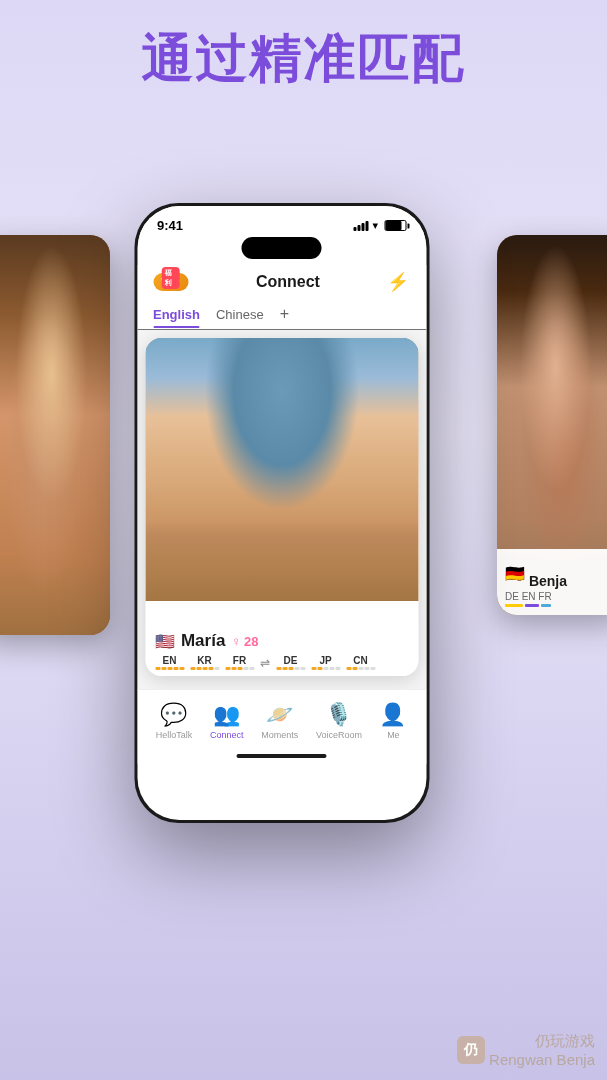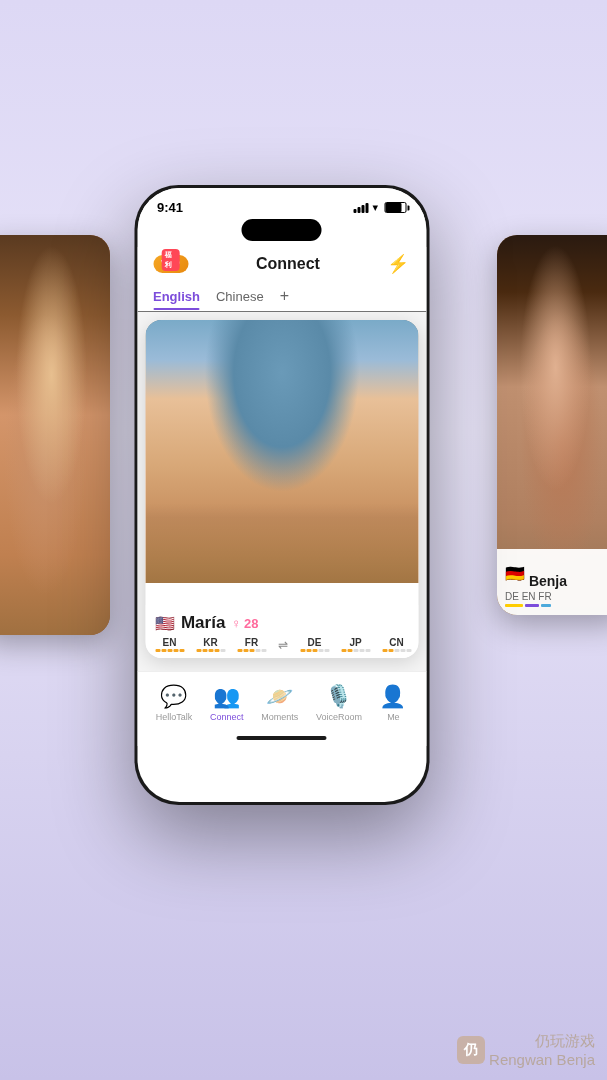--- a/index.html
+++ b/index.html
@@ -38,21 +38,21 @@
     .header-subtitle {
       font-size: 26px;
       color: #9b7ec8;
       margin-top: 8px;
       font-weight: 500;
     }
 
     
     .phone-wrapper {
       position: absolute;
-      top: 185px;
+      top: 203px;
       left: 50%;
       transform: translateX(-50%);
       width: 339px;
       z-index: 20;
     }
 
     .phone-frame {
       width: 295px;
       height: 620px;
       background: #1a1a1a;
@@ -326,21 +326,21 @@
       align-items: center;
       gap: 3px;
       font-size: 13px;
       color: #ff6b9d;
       font-weight: 600;
     }
 
     .lang-row {
       display: flex;
       align-items: center;
-      gap: 12px;
+      gap: 6px;
     }
 
     .lang-item {
       display: flex;
       flex-direction: column;
       align-items: center;
     }
 
     .lang-code {
       font-size: 10px;
@@ -507,20 +507,21 @@
       background: #1a1a1a;
       border-radius: 2px;
     }
   </style>
 </head>
 <body>
 
 <div class="bg-gradient"></div>
 
 <div class="header-text">
+  <div class="header-title">通过精准匹配</div>
 </div>
 
 <div class="side-card-left">
   <div class="left-face"></div>
 </div>
 
 <div class="side-card-right">
   <div class="right-face"></div>
   <div class="side-card-right-bottom">
     <div style="display:flex;align-items:center;gap:4px;">

